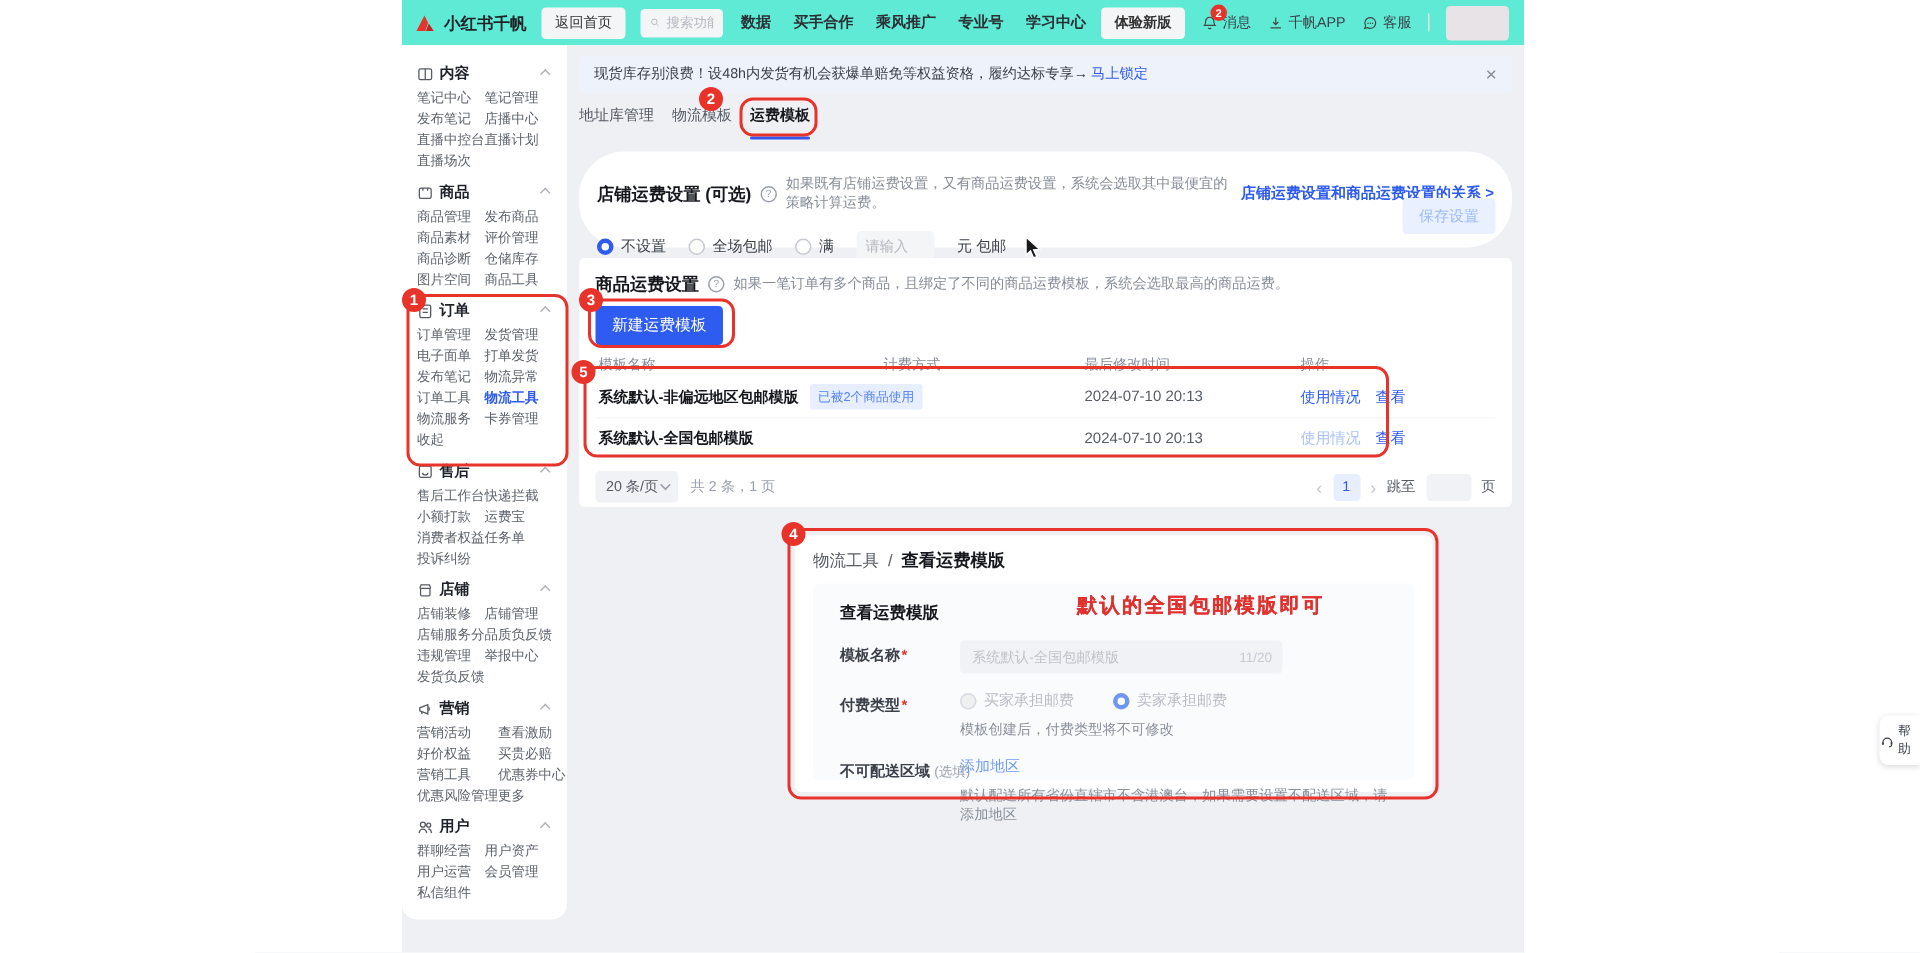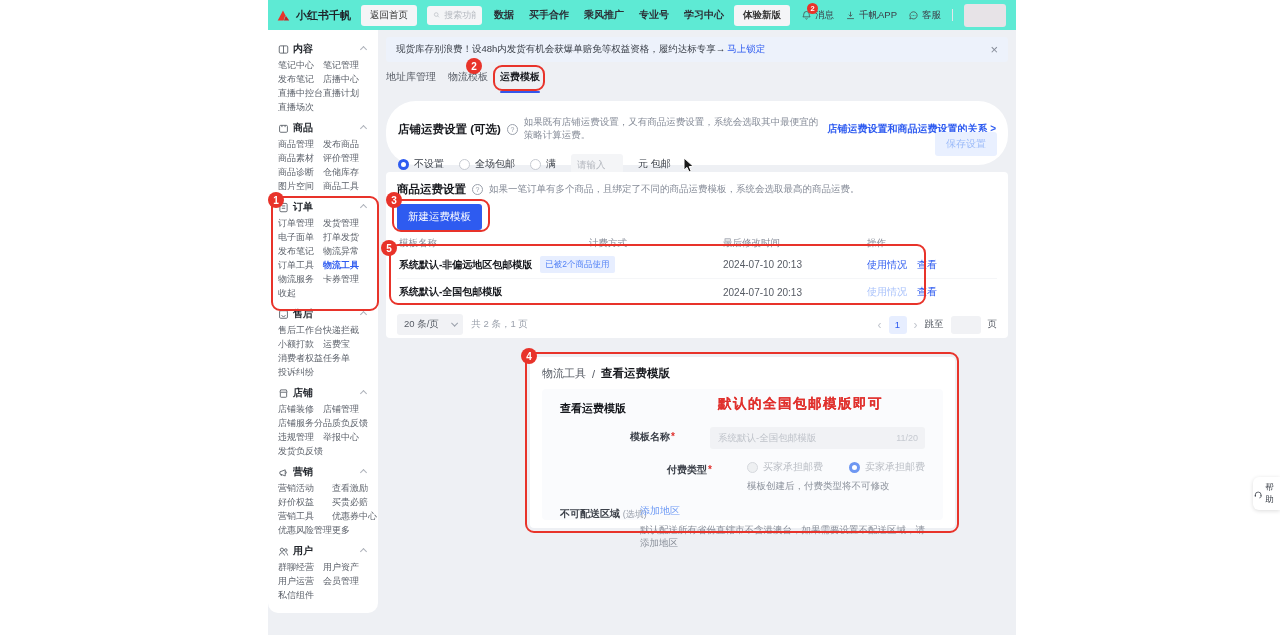--- a/index.html
+++ b/index.html
@@ -65,34 +65,34 @@
   .t-head { color:#868c98; font-size:9.5px; height:15px; }
   .t-row { height:27px; }
   .t-row + .t-row { border-top:1px solid #f5f6f8; }
   .t-name { font-weight:bold; color:#16181d; display:flex; align-items:center; gap:8px; white-space:nowrap; }
   .t-badge { background:#e7eeff; color:#5382f6; font-size:8.5px; padding:2.5px 5px; border-radius:2px; font-weight:normal; white-space:nowrap; }
   .t-time { color:#565b64; }
   .t-actions { display:flex; gap:10px; color:#2e5bf0; }
   .t-actions span { cursor:pointer; }
   .t-actions .muted { color:#a9c2fb; }
   .pager { display:flex; align-items:center; margin-top:9px; font-size:9.5px; color:#9aa0ab; gap:8px; }
-  .psize { background:#f1f2f5; border-radius:3px; padding:4px 7px; color:#565b64; display:flex; gap:13px; align-items:center; cursor:pointer; }
+  .psize { background:#f1f2f5; border-radius:3px; padding:4px 7px; color:#565b64; display:flex; gap:2px; align-items:center; cursor:pointer; }
   .chev-d { width:4.5px; height:4.5px; border-left:1px solid #9aa0ab; border-bottom:1px solid #9aa0ab; transform:rotate(-45deg); margin-top:-2px; }
   .pager-right { margin-left:auto; display:flex; align-items:center; gap:7px; color:#565b64; }
   .parrow { color:#c3c7cf; font-size:12px; cursor:pointer; }
   .pnum { width:18px; height:18px; background:#e7eeff; color:#2e5bf0; border-radius:3px; display:flex; align-items:center; justify-content:center; font-size:9.5px; cursor:pointer; }
   .jump-input { width:30px; height:18px; background:#f1f2f5; border:none; border-radius:3px; font-family:inherit; padding:0 4px; font-size:9.5px; }
 
   .card3 { left:530px; top:357px; width:425px; height:171px; padding:9px 12px; }
   .crumb { display:flex; align-items:center; gap:6px; font-size:11px; color:#565b64; }
   .crumb .cur { color:#16181d; font-weight:bold; font-size:11.5px; }
   .panel { margin-top:8px; background:#fafbfd; border-radius:4px; padding:12px 18px; height:131px; position:relative; }
   .p-title { font-size:11px; font-weight:bold; color:#16181d; }
   .red-note { position:absolute; left:176px; top:6px; color:#e0312e; font-weight:bold; font-size:13.5px; letter-spacing:1.5px; text-shadow:0 0 .4px #e0312e; }
-  .f-row { display:flex; margin-top:11px; font-size:10px;justify-content:flex-end; }
+  .f-row { display:flex; margin-top:11px; font-size:10px; }
   .f-label { width:80px; flex:none; color:#3c414a; font-weight:bold; padding-top:3px; white-space:nowrap; }
   .req { color:#e0312e; margin-left:1px; }
   .opt { color:#9aa0ab; font-weight:normal; font-size:9px; }
   .niw { position:relative; width:215px; }
   .name-input { width:215px; height:22px; background:#f1f2f5; border:none; border-radius:3px; color:#bfc3ca; font-size:9.5px; padding:0 36px 0 8px; font-family:inherit; }
   .counter { position:absolute; right:7px; top:6px; font-size:9px; color:#c6cad1; }
   .dis-label { color:#b9bdc4; }
   .f-note { color:#8a909a; font-size:9.5px; margin-top:6px; }
   .f-link { color:#6f9bf5; font-size:10px; cursor:pointer; }
   .pay-opts { display:flex; gap:26px; }

